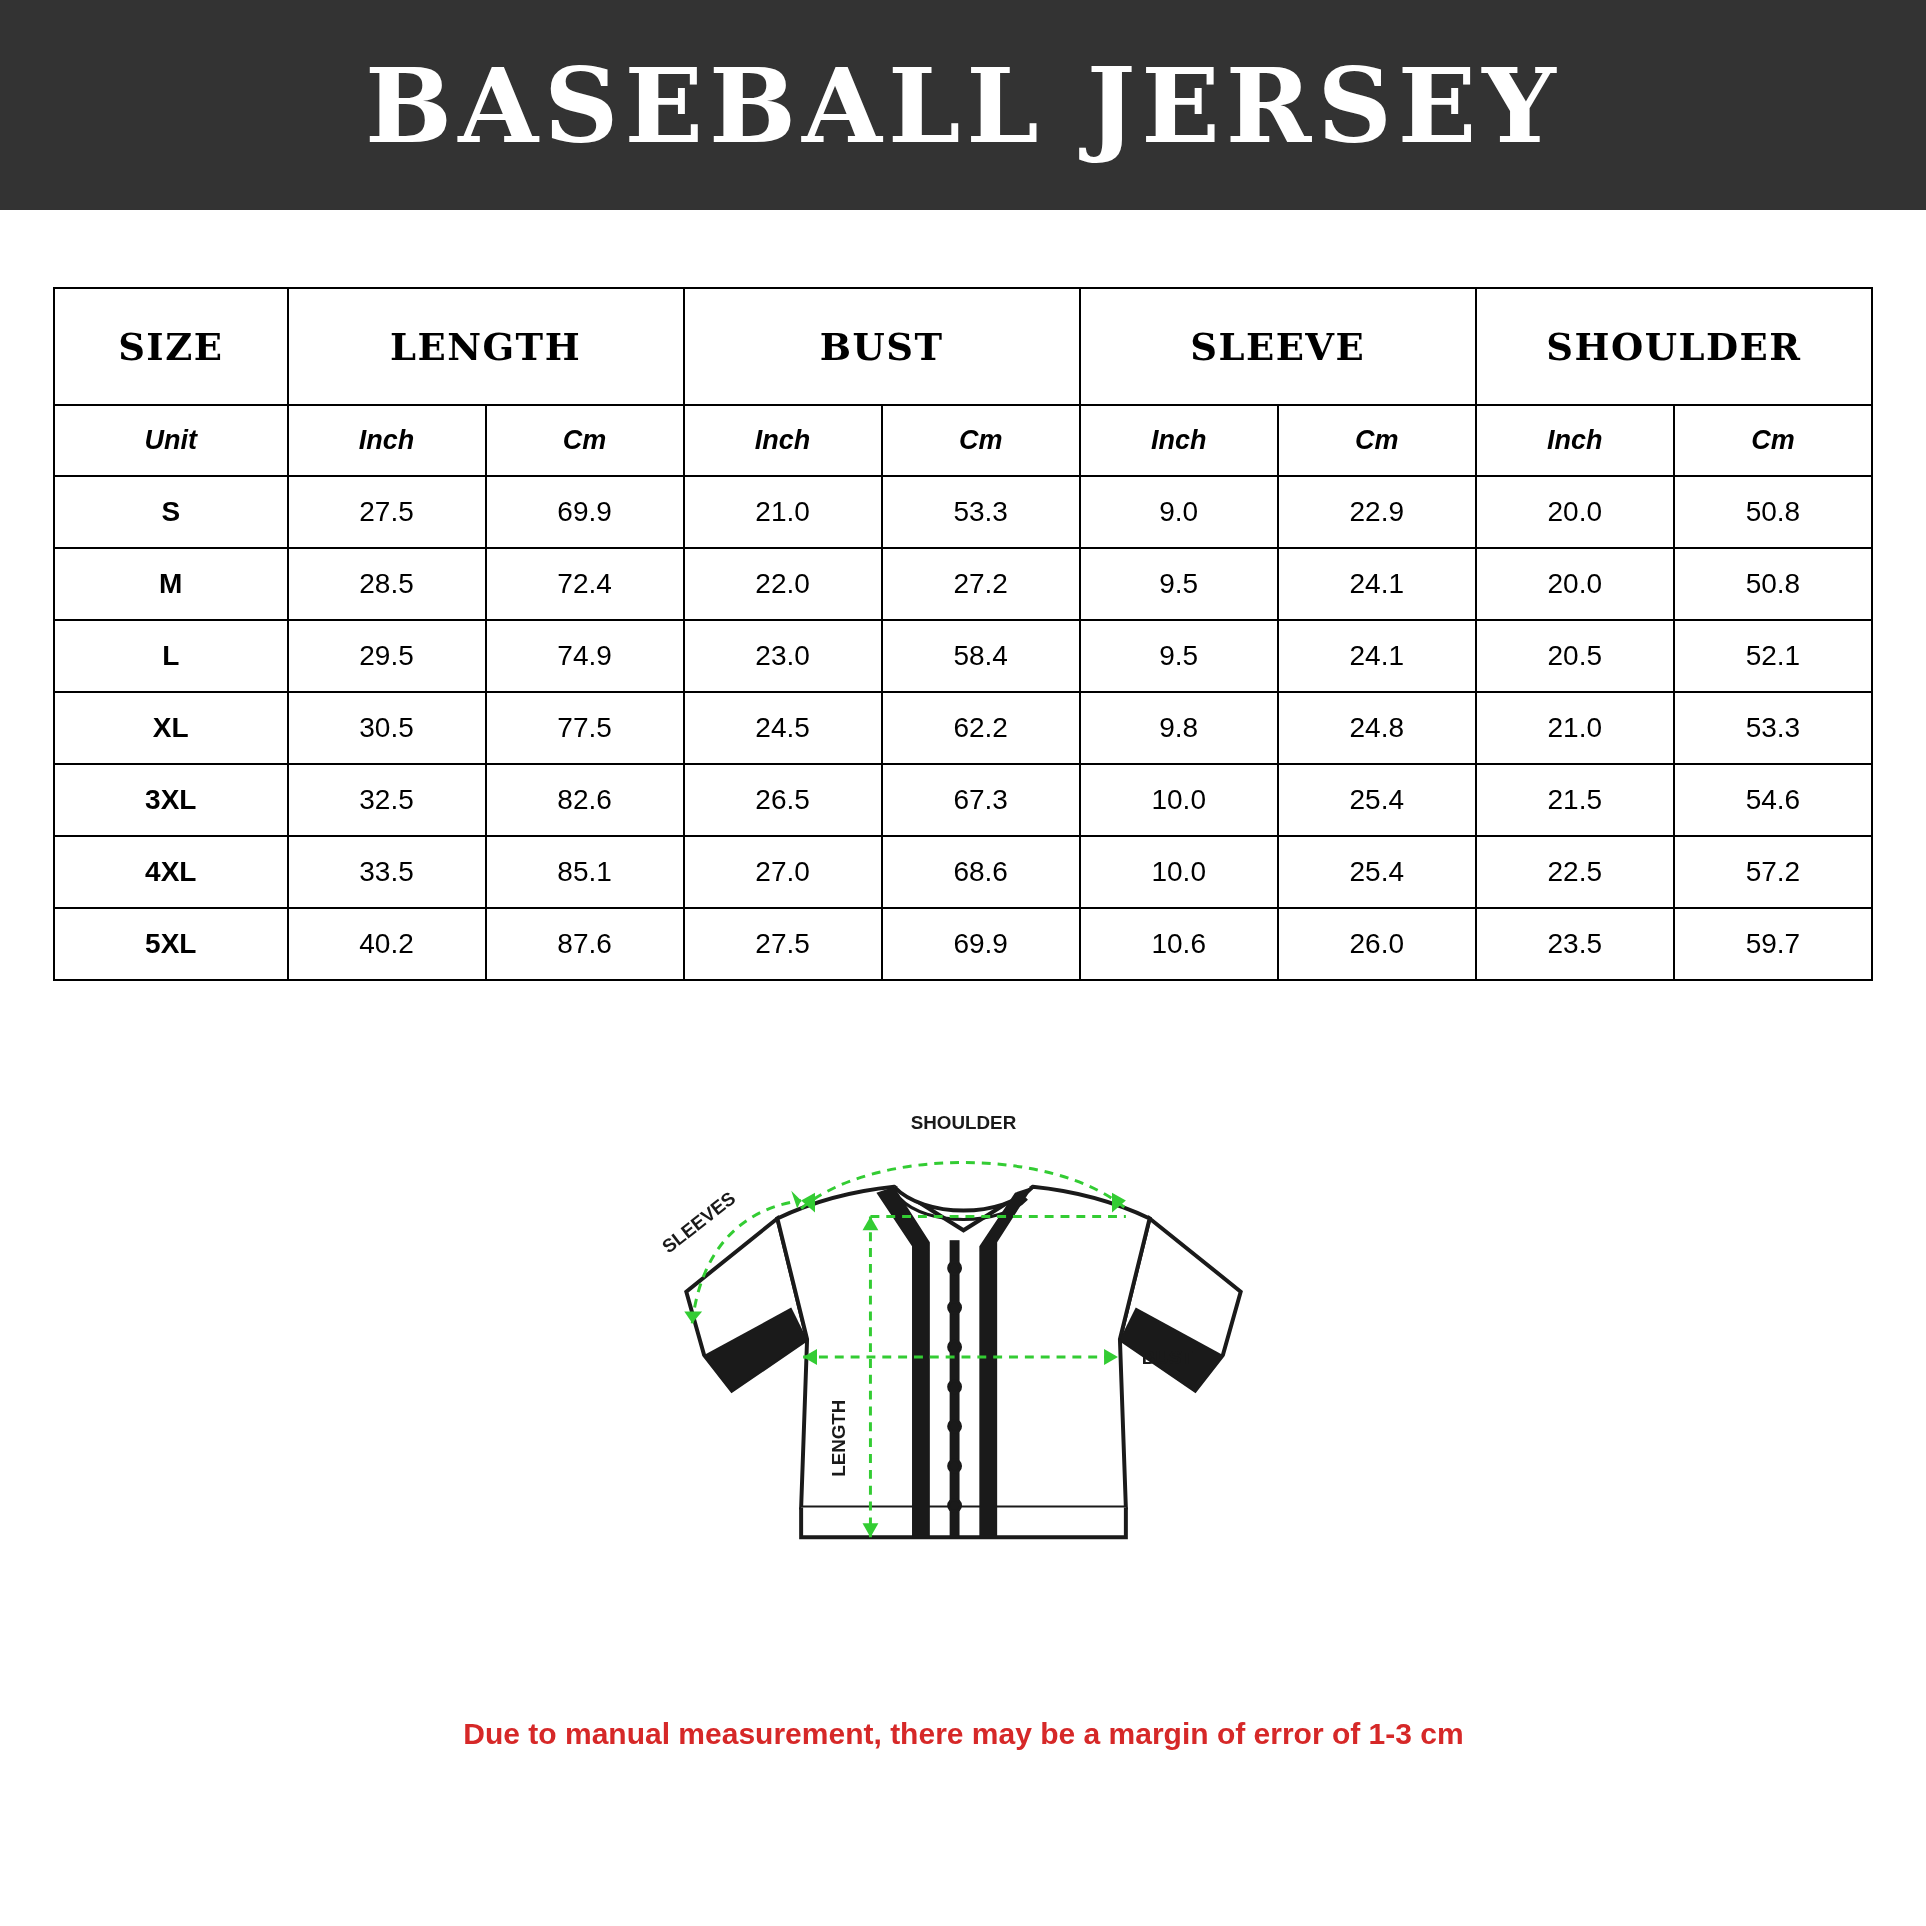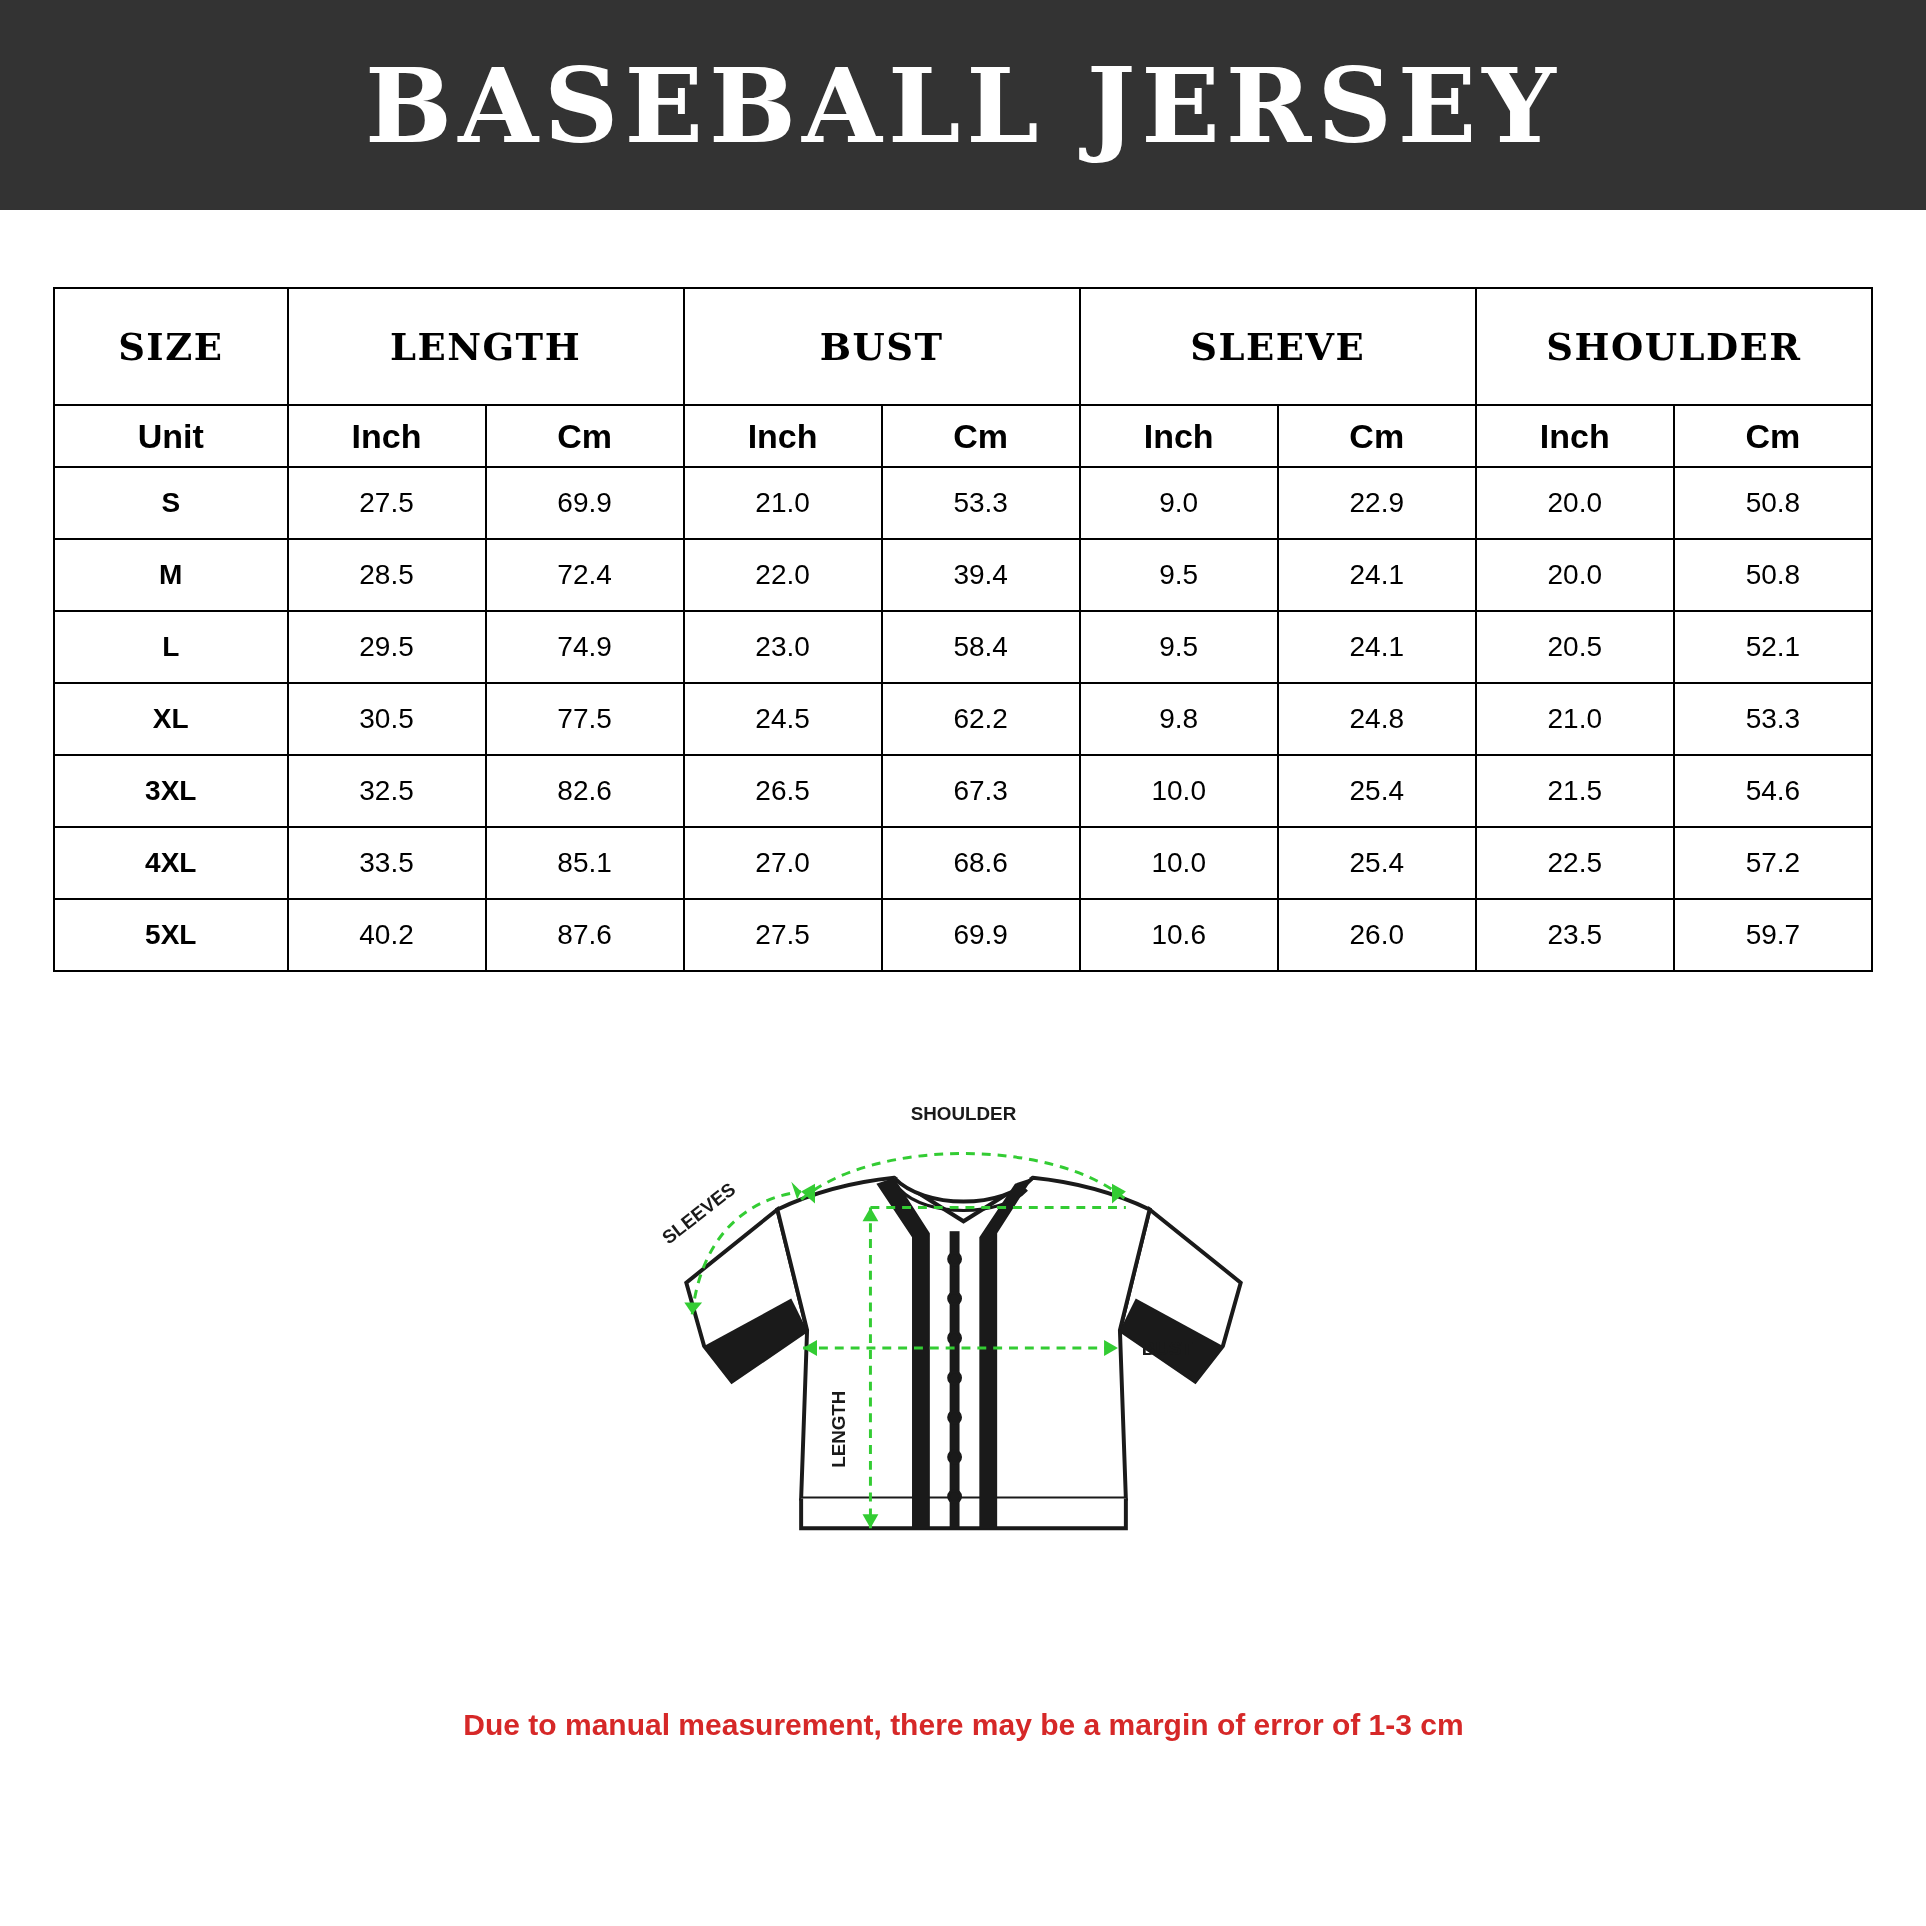--- a/index.html
+++ b/index.html
@@ -56,22 +56,23 @@
   }
   .grp-head {
     font-family: "DejaVu Serif", "Liberation Serif", serif;
     font-weight: 700;
     font-size: 37px;
     height: 117px;
     letter-spacing: 1.5px;
   }
   .unit-row td {
     font-weight: 700;
-    font-size: 34px;
-    height: 62px;
+    font-size: 27px;
+    height: 71px;
+    font-style: italic;
   }
   .data-row td {
     font-size: 28px;
     height: 72px;
   }
   .data-row td.sizecell {
     font-weight: 700;
     font-size: 28px;
   }
 
@@ -147,21 +148,21 @@
           <td>9.0</td>
           <td>22.9</td>
           <td>20.0</td>
           <td>50.8</td>
         </tr>
         <tr class="data-row">
           <td class="sizecell">M</td>
           <td>28.5</td>
           <td>72.4</td>
           <td>22.0</td>
-          <td>39.4</td>
+          <td>27.2</td>
           <td>9.5</td>
           <td>24.1</td>
           <td>20.0</td>
           <td>50.8</td>
         </tr>
         <tr class="data-row">
           <td class="sizecell">L</td>
           <td>29.5</td>
           <td>74.9</td>
           <td>23.0</td>

